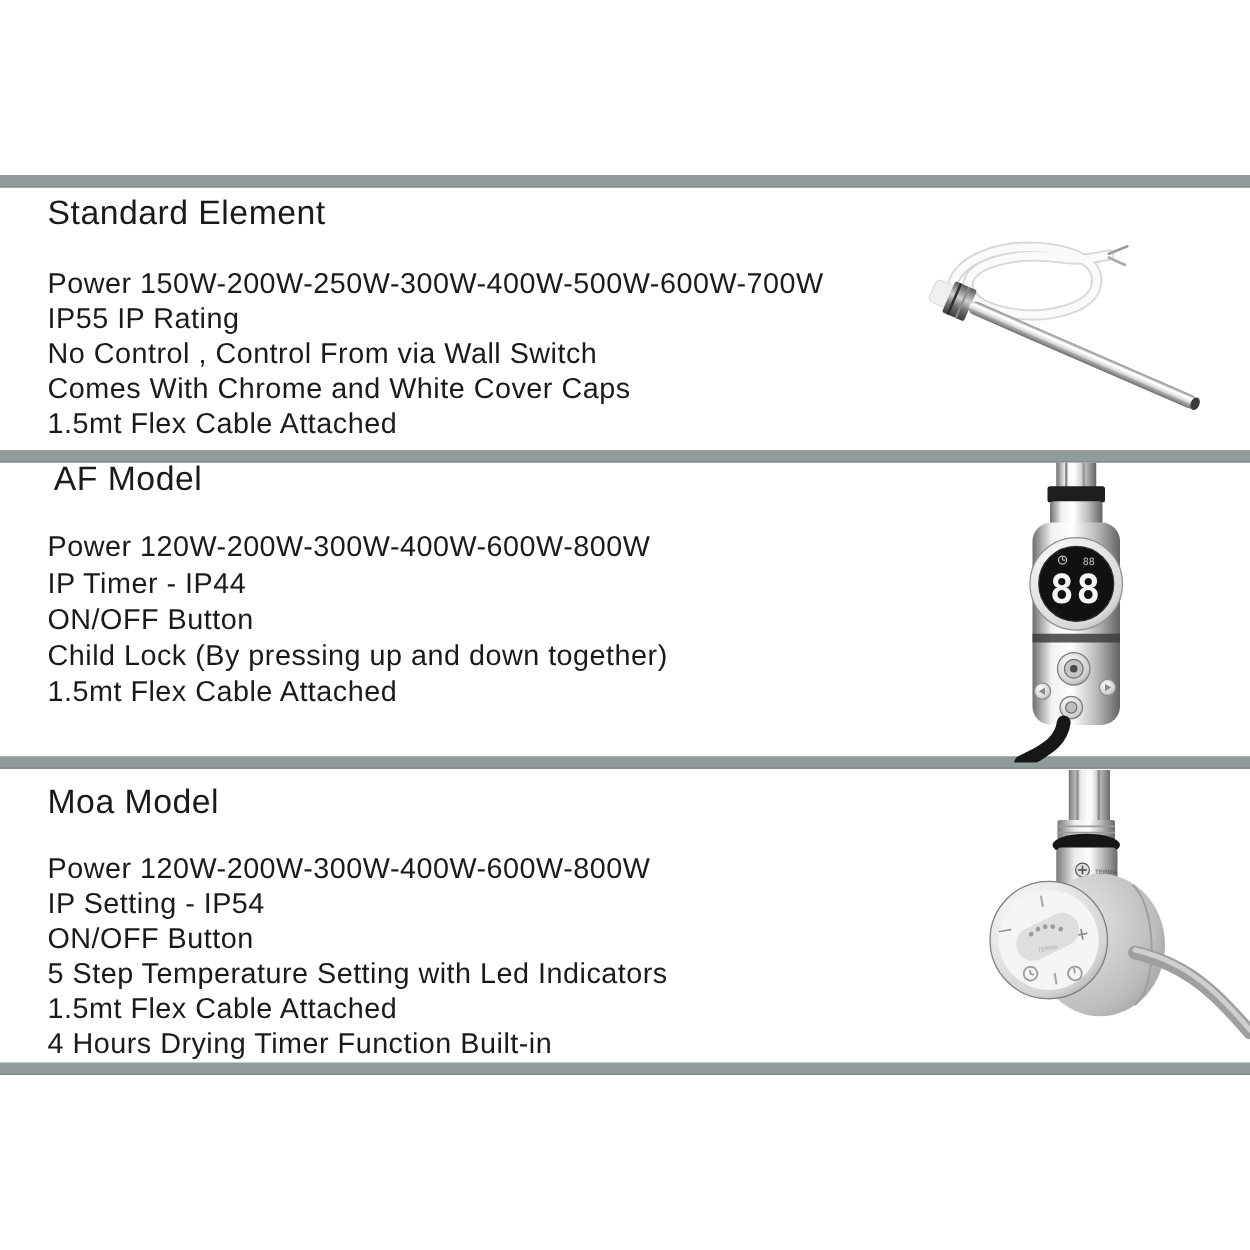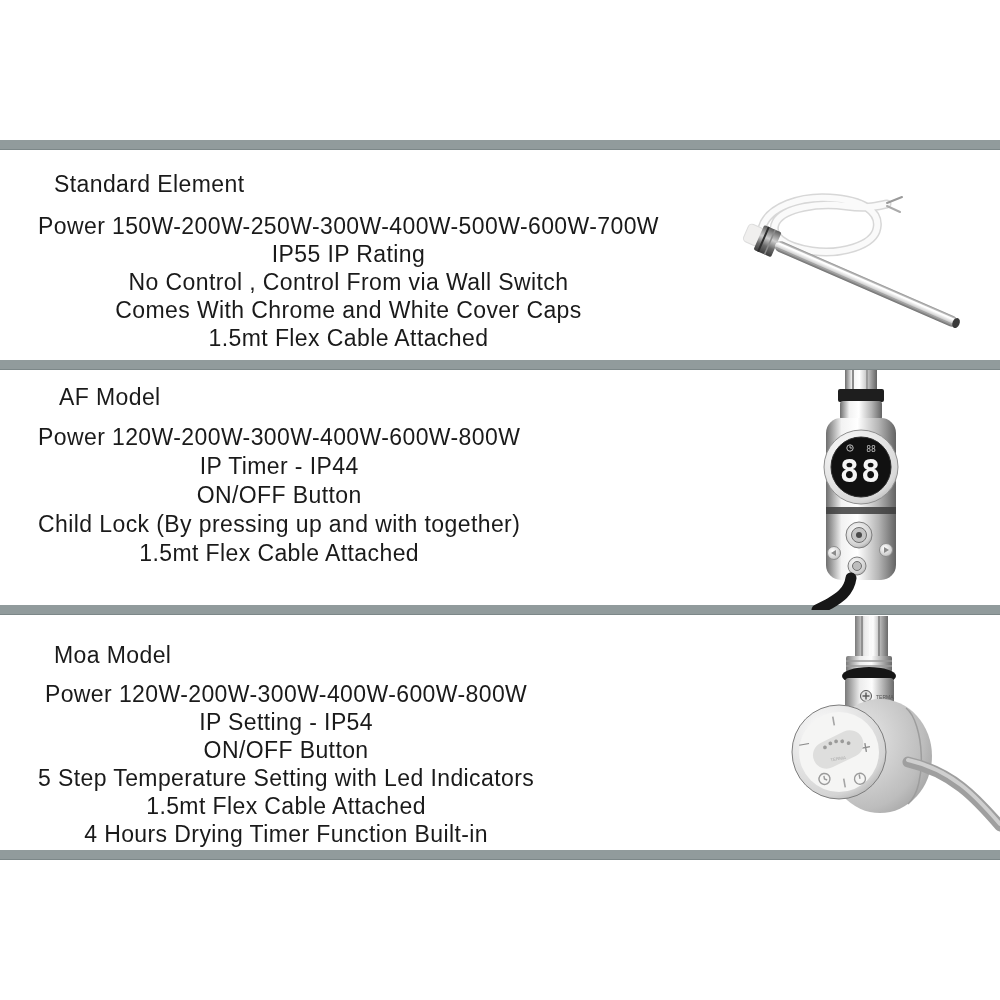--- a/index.html
+++ b/index.html
@@ -2,22 +2,22 @@
 <html><head>
 <meta charset="utf-8">
 <style>
   html,body{margin:0;padding:0;}
   body{
     width:1000px;height:1000px;background:#ffffff;position:relative;overflow:hidden;
     font-family:"Liberation Sans", sans-serif;color:#1a1a1a;
   }
   .bar{position:absolute;left:0;width:1000px;height:9px;background:#919b9c;border-bottom:1px solid #7c8788;}
   #bar1{top:140px}#bar2{top:360px}#bar3{top:605px}#bar4{top:850px}
-  .title{position:absolute;left:38px;margin:16px;font-size:23px;font-weight:400;letter-spacing:.4px;white-space:nowrap;}
-  .specs{position:absolute;left:38px;font-size:23px;letter-spacing:.4px;text-align:center;}
+  .title{position:absolute;left:38px;margin:0;font-size:27px;font-weight:400;letter-spacing:.4px;white-space:nowrap;}
+  .specs{position:absolute;left:38px;font-size:23px;letter-spacing:.4px;}
   .specs div{height:28px;line-height:28px;white-space:nowrap;}
   .specs.s2 div{height:29px;line-height:29px;}
   #t1{top:155px}#sp1{top:212px}
   #t2{top:368px;left:43px}#sp2{top:423px}
   #t3{top:626px}#sp3{top:680px}
   .photo{position:absolute;}
   #img1{left:716px;top:156px}
   #img2{left:793px;top:370px}
   #img3{left:756px;top:612px}
 </style>
@@ -77,21 +77,21 @@
     </g>
   </svg>
 </div>
 
 <div>
   <h2 class="title" id="t2">AF Model</h2>
   <div class="specs s2" id="sp2">
     <div>Power 120W-200W-300W-400W-600W-800W</div>
     <div>IP Timer - IP44</div>
     <div>ON/OFF Button</div>
-    <div>Child Lock (By pressing up and with together)</div>
+    <div>Child Lock (By pressing up and down together)</div>
     <div>1.5mt Flex Cable Attached</div>
   </div>
 
   <svg class="photo" id="img2" width="140" height="240" viewBox="0 0 140 240">
     <defs>
       <linearGradient id="chromeV" x1="0" y1="0" x2="1" y2="0">
         <stop offset="0" stop-color="#6e6e6e"></stop>
           <stop offset="0.22" stop-color="#f2f2f2"></stop>
         <stop offset="0.45" stop-color="#ffffff"></stop>
           <stop offset="0.75" stop-color="#b5b5b5"></stop>

